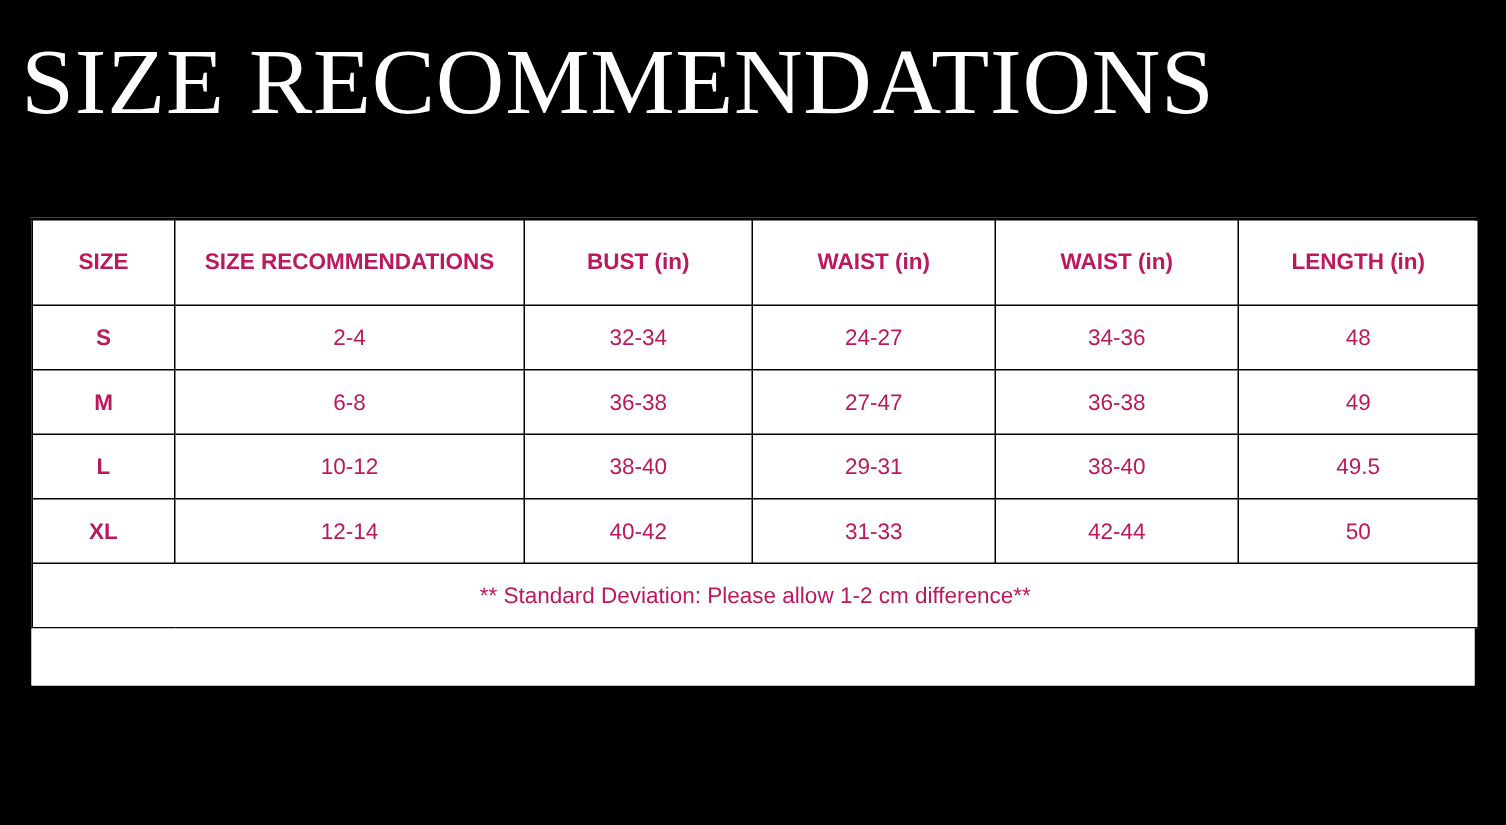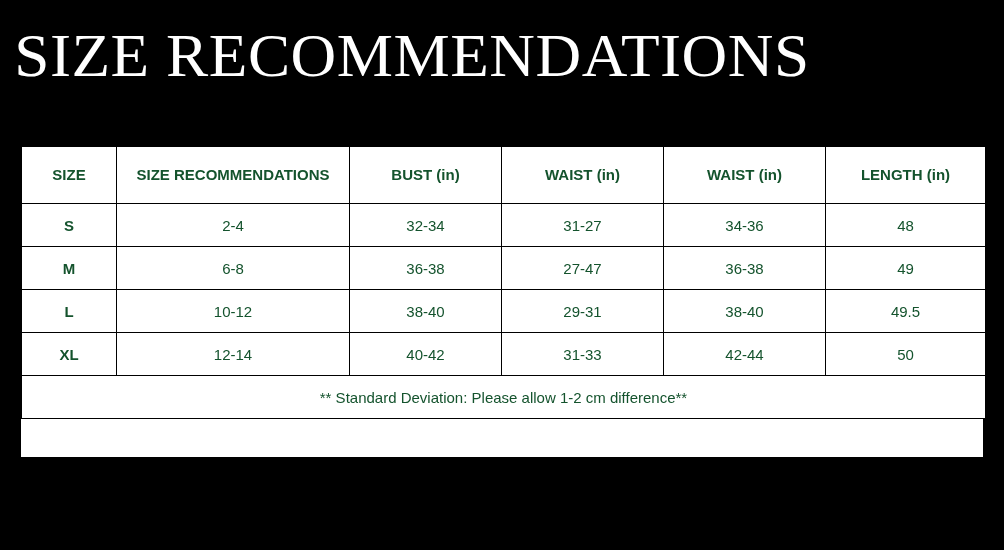--- a/index.html
+++ b/index.html
@@ -48,21 +48,21 @@
   table.size-table {
     width: 100%;
     border-collapse: collapse;
     table-layout: fixed;
   }
   table.size-table td, table.size-table th {
     border: 1px solid #000000;
     text-align: center;
     vertical-align: middle;
     font-size: 15px;
-    color: #14532d;
+    color: #be185d;
     padding: 0;
     background: #ffffff;
   }
   table.size-table thead th {
     font-weight: bold;
     height: 56px;
     line-height: 1.25;
   }
   table.size-table tbody td {
     height: 42px;
@@ -122,21 +122,21 @@
           <th>WAIST (in)</th>
           <th>WAIST (in)</th>
           <th>LENGTH (in)</th>
         </tr>
       </thead>
       <tbody>
         <tr>
           <td class="col-size">S</td>
           <td>2-4</td>
           <td>32-34</td>
-          <td>31-27</td>
+          <td>24-27</td>
           <td>34-36</td>
           <td>48</td>
         </tr>
         <tr>
           <td class="col-size">M</td>
           <td>6-8</td>
           <td>36-38</td>
           <td>27-47</td>
           <td>36-38</td>
           <td>49</td>

